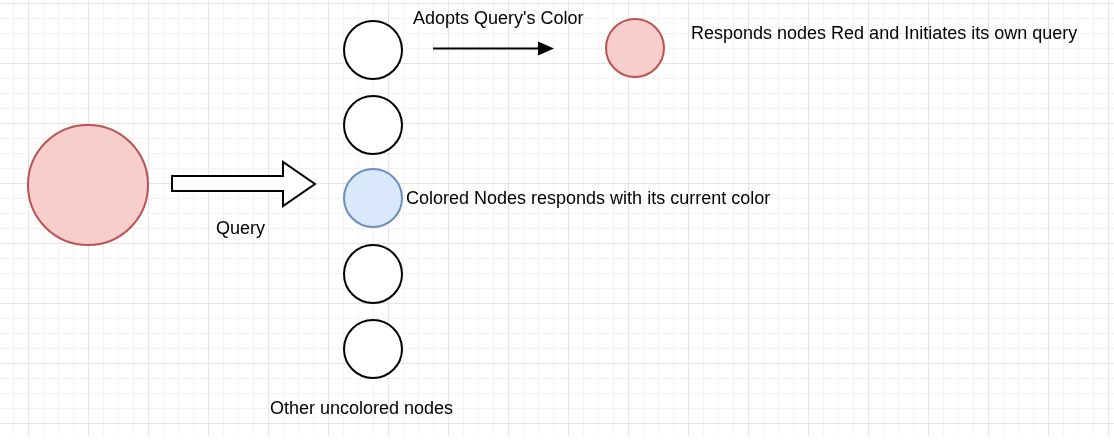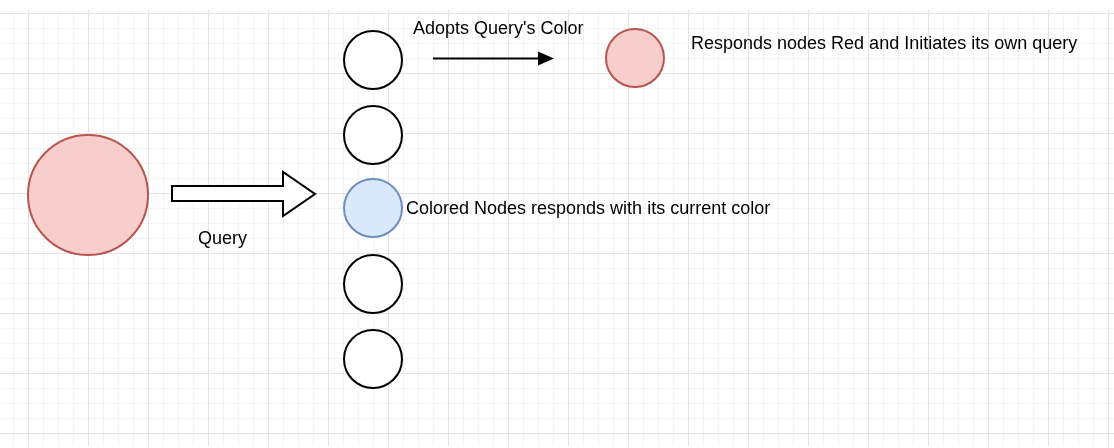--- a/index.html
+++ b/index.html
@@ -25,21 +25,20 @@
     position: relative;
     width: 1114px; height: 436px;
     background-color: var(--canvas-bg);
     background-image:
       linear-gradient(to right, var(--grid-major) 1px, transparent 1px),
       linear-gradient(to bottom, var(--grid-major) 1px, transparent 1px),
       linear-gradient(to right, var(--grid-minor) 1px, transparent 1px),
       linear-gradient(to bottom, var(--grid-minor) 1px, transparent 1px);
     background-size: 60px 60px, 60px 60px, 15px 15px, 15px 15px;
     background-position: 28px 0, 0 3px, 13px 0, 3px 3px;
-    margin-top: 10px;
   }
   .circle {
     position: absolute;
     border-radius: 50%;
   }
   .circle.big {
     width: 122px; height: 122px;
     left: 27px; top: 124px;
     background: var(--red-fill);
     border: 2px solid var(--red-stroke);
@@ -105,16 +104,17 @@
   <div class="circle small white" style="left:343px; top:319px;"></div>
 
   <div class="circle small red" style="left:605px; top:18px;"></div>
 
   <div class="label" style="left:413px; top:9px;">Adopts Query's Color</div>
 
   <div class="label" style="left:691px; top:24px;">Responds nodes Red and Initiates its own query</div>
 
   <div class="label" style="left:406px; top:189px;">Colored Nodes responds with its current color</div>
 
-  <div class="label" style="left:198px; top:219px;">Query</div>
+  <div class="label" style="left:216px; top:219px;">Query</div>
 
+  <div class="label" style="left:270px; top:399px;">Other uncolored nodes</div>
 
 </div>
 
 </body></html>

